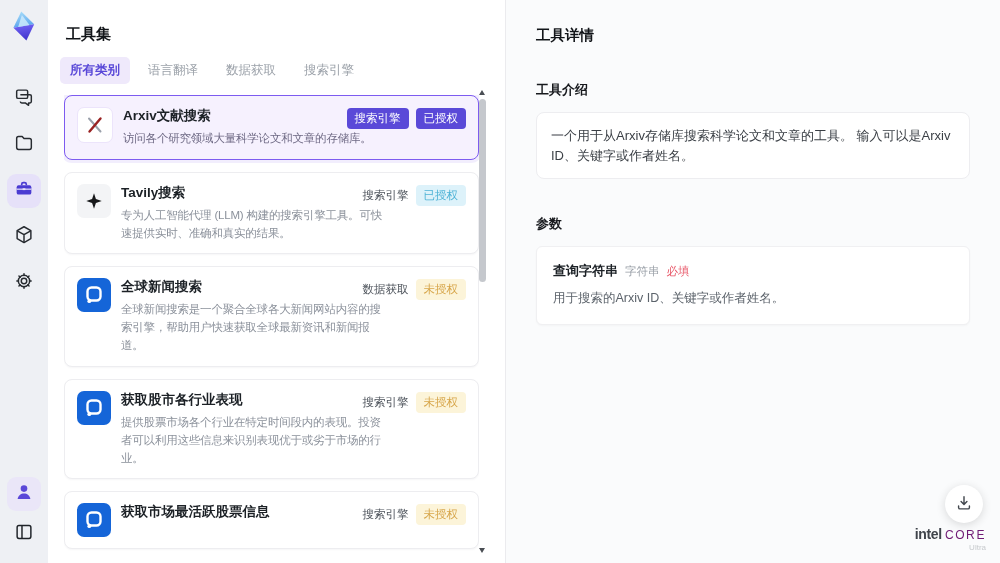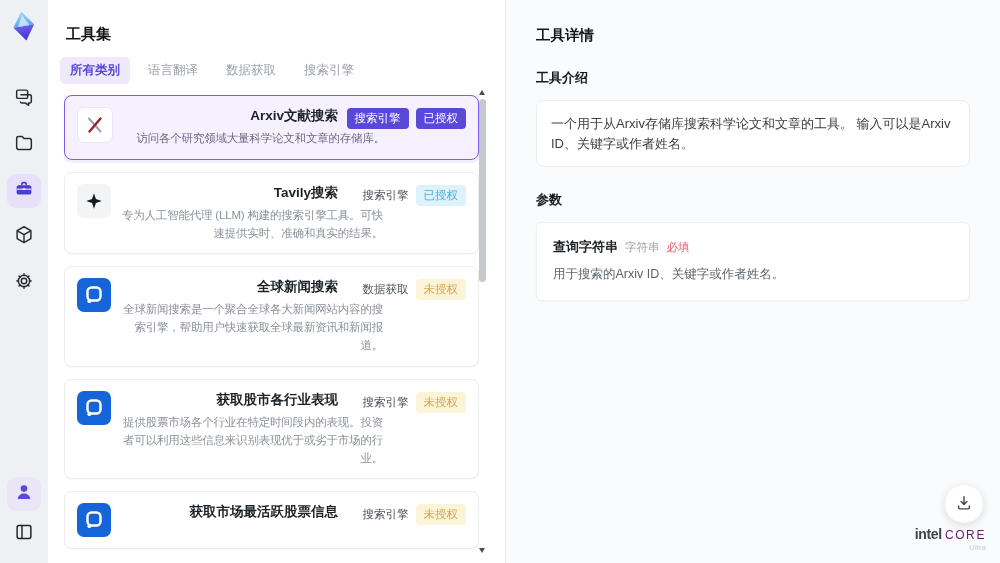--- a/index.html
+++ b/index.html
@@ -19,21 +19,21 @@
 
   
   .main{position:absolute;left:48px;top:0;width:457px;height:534px;background:#fff;box-sizing:border-box;}
   .page-title{margin:25px 0 0 18px;font-size:15px;font-weight:700;color:#121519;}
   .tabs{display:flex;gap:8px;align-items:center;margin:13px 0 0 12px;}
   .tab{border:none;background:none;font-family:inherit;font-size:12.5px;color:#9ba1a9;
        padding:5px 10px;border-radius:5px;cursor:pointer;}
   .tab.active{color:var(--accent,#5a49d8);background:var(--accent-bg,#efe9fb);font-weight:700;}
 
   .tool-list{margin:11px 0 0 16px;width:415px;display:flex;flex-direction:column;gap:12px;
-             height:465px;overflow:hidden;text-align:right;}
+             height:465px;overflow:hidden;}
   .tool-card{position:relative;background:#fff;border:1px solid #ededf0;border-radius:8px;
              padding:11px 12px;display:flex;box-sizing:border-box;box-shadow:0 1px 2px rgba(20,20,40,.04);cursor:pointer;flex:none;}
   .tool-card.selected{border:1.5px solid var(--selected-border,#7d5bf0);
              background:var(--selected-bg,#f6f1fe);box-shadow:0 0 0 3px rgba(125,91,240,.10);}
   .tool-icon{width:34px;height:34px;border-radius:7px;flex:none;margin-right:10px;
              display:flex;align-items:center;justify-content:center;}
   .icon-arxiv{background:#fff;border:1px solid #f0eef6;}
   .tool-card.selected .icon-arxiv{border-color:#ece4fb;}
   .icon-sparkle{background:#f3f4f6;}
   .icon-qnews{background:var(--qnews-blue,#1565d8);}
@@ -53,21 +53,21 @@
   .sb-arrow{position:absolute;left:1px;width:0;height:0;border-left:3.5px solid transparent;
             border-right:3.5px solid transparent;cursor:pointer;}
   .sb-up{top:0;border-bottom:5px solid #4a4e54;}
   .sb-down{bottom:0;border-top:5px solid #4a4e54;}
   .sb-thumb{position:absolute;top:9px;left:1px;width:7px;height:183px;background:#c5c8cd;border-radius:4px;cursor:pointer;}
 
   
   .detail{position:absolute;left:505px;top:0;right:0;bottom:0;background:#fafbfc;
           border-left:1px solid #ebebee;padding:26px 30px;box-sizing:border-box;}
   .detail-title{font-size:14.5px;font-weight:700;color:#121519;}
-  .section-heading{font-size:13px;font-weight:700;color:#17191d;margin-top:24px;}
+  .section-heading{font-size:13px;font-weight:700;color:#17191d;margin-top:36px;}
   .intro-box{margin-top:13px;background:#fff;border:1px solid #ededf0;border-radius:8px;
              padding:13px 14px;font-size:13px;color:#3a3f45;line-height:1.5;}
   .params-card{margin-top:13px;background:#fff;border:1px solid #f0f0f2;border-radius:6px;
              padding:15px 16px 17px;box-shadow:0 1px 2px rgba(20,20,40,.03);}
   .param-head{display:flex;align-items:baseline;gap:7px;}
   .param-name{font-size:13px;font-weight:700;color:#1c2126;}
   .param-type{font-size:11.5px;color:#9aa0a8;}
   .param-required{font-size:11.5px;color:var(--required-red,#e8596a);}
   .param-desc{margin-top:10px;font-size:12.5px;color:#5c636b;}
 

